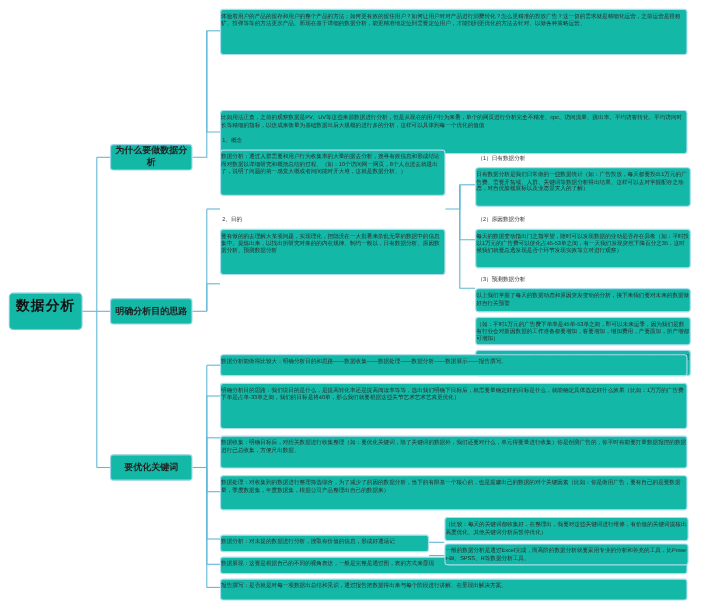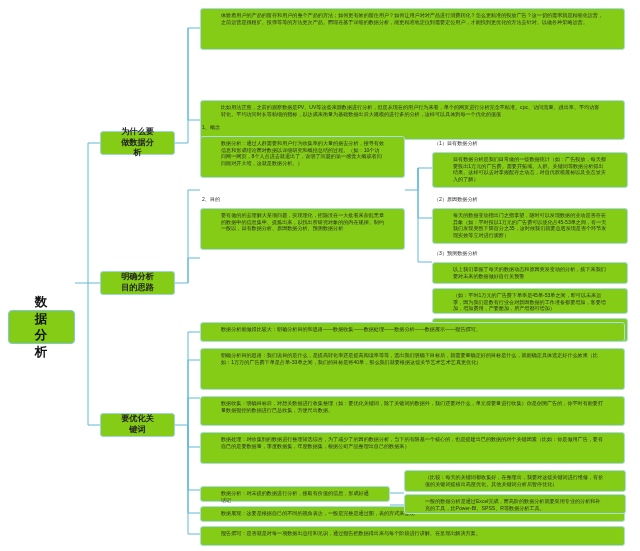--- a/index.html
+++ b/index.html
@@ -6,30 +6,30 @@
   body{
     width:640px;height:551px;background:#ffffff;
     font-family:"Liberation Sans","DejaVu Sans",sans-serif;
     overflow:hidden;position:relative;
   }
   #canvas{position:relative;width:640px;height:551px;}
   svg#wires{position:absolute;left:0;top:0;width:640px;height:551px;pointer-events:none;}
 
   .node{
     position:absolute;box-sizing:border-box;
-    border:1px solid #9fd4e8;border-radius:3px;background:#84cc16;
+    border:1px solid #9fd4e8;border-radius:3px;background:#14b8a6;
     color:#1a1a1a;line-height:1.32;
-    padding:3px 20px;
+    padding:3px 0;
     word-break:break-all;
   }
   .root{
     border:1px solid #7fc7e0;border-radius:4px;
     font-size:12.5px;font-weight:bold;letter-spacing:1px;
-    display:flex;align-items:center;justify-content:center;
-    text-align:center;color:#111;margin-top:44px;
+    display:flex;justify-content:center;
+    text-align:center;color:#111;
   }
   .branch{
     font-size:8.2px;font-weight:bold;color:#222;
     display:flex;align-items:center;justify-content:center;
     text-align:center;border:1px solid #9fd4e8;
   }
   .leaf{font-size:5.1px;color:#2b2b2b;border:1px solid #a9dcee;}
   .leaf.nb{border:none;padding-left:2px;}
 </style>
 </head>

